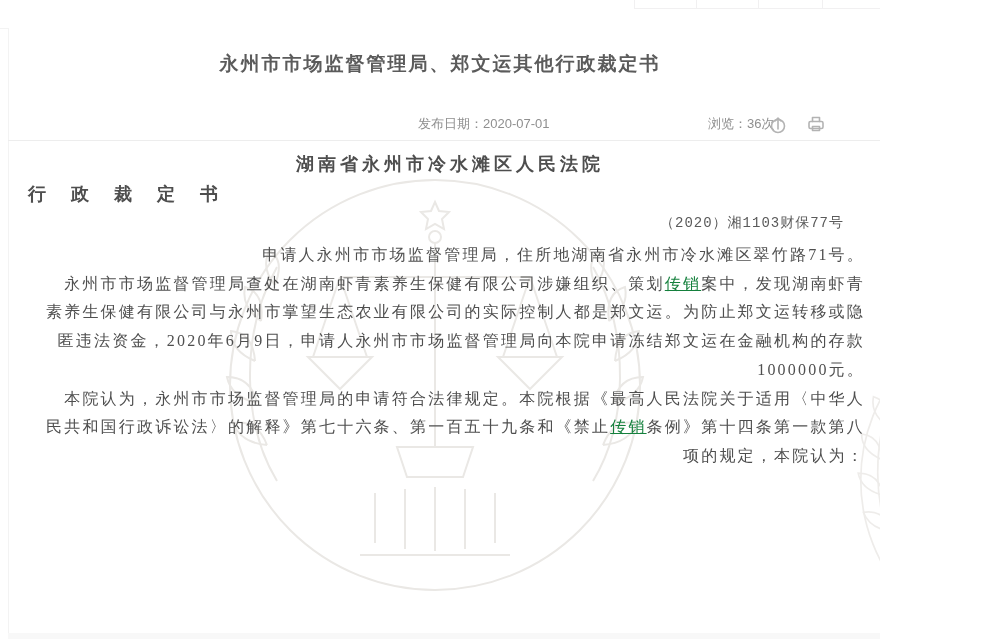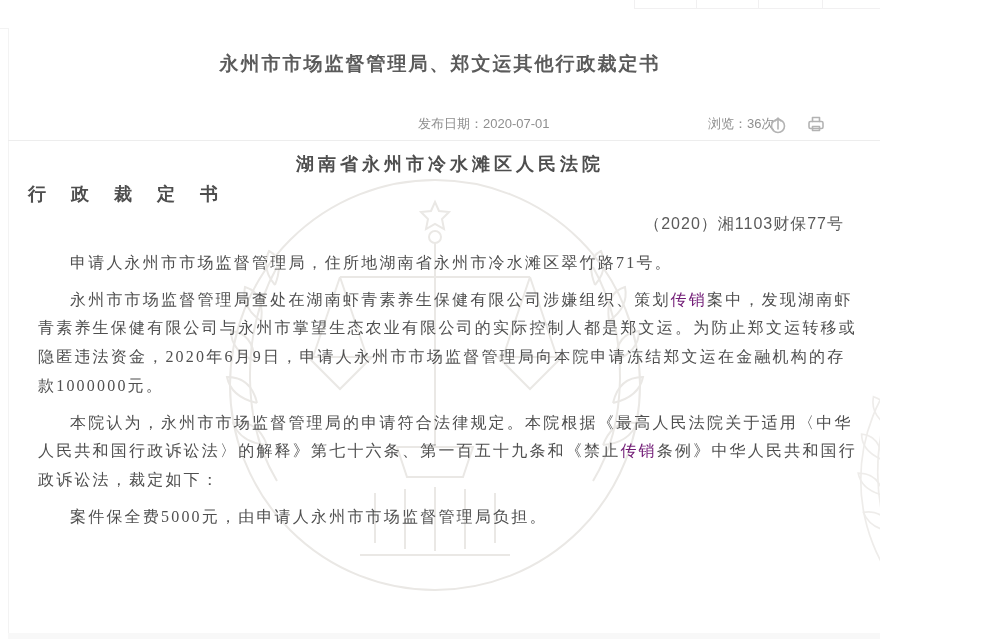--- a/index.html
+++ b/index.html
@@ -29,30 +29,30 @@
 
   .court-name{
     position:absolute;top:152px;left:0;right:0;text-align:center;
     font-size:18px;font-weight:bold;color:#4e4e4e;letter-spacing:4px;margin-left:20px;
   }
   .doc-type{
     position:absolute;top:182px;left:0;right:0;text-align:left;
     font-size:18px;font-weight:bold;color:#4e4e4e;letter-spacing:10px;margin-left:28px;
   }
   .case-number{
-    position:absolute;top:214px;right:36px;font-size:16px;color:#5a5a5a;
-    font-family:Liberation Sans, sans-serif;letter-spacing:1px;
+    position:absolute;top:214px;right:36px;font-size:14px;color:#5a5a5a;
+    font-family:Liberation Mono, monospace;letter-spacing:1px;
   }
   .doc-body{
     position:absolute;top:241px;left:30px;right:15px;z-index:2;
     font-family:"Liberation Serif","DejaVu Serif",serif;
     font-size:16px;line-height:28.7px;color:#4f4f4f;letter-spacing:2.2px;
   }
-  .doc-body p{margin:8px;text-indent:2em;}
-  .hl{color:#701a75;}
+  .doc-body p{margin:0;text-indent:2em;text-align:right;}
+  .hl{color:#15803d;text-decoration:underline;}
 
   .watermark{position:absolute;left:0;top:0;z-index:1;pointer-events:none;}
   .watermark path,.watermark circle{stroke:#eae8e5;fill:none;stroke-width:2;}
 </style>
 </head>
 <body>
 
 <div class="stage">
 
   <div class="top-artifact">
@@ -127,17 +127,16 @@
     </g>
   </svg>
 
   <div class="court-name">湖南省永州市冷水滩区人民法院</div>
   <div class="doc-type">行 政 裁 定 书</div>
   <div class="case-number">（2020）湘1103财保77号</div>
 
   <div class="doc-body">
     <p>申请人永州市市场监督管理局，住所地湖南省永州市冷水滩区翠竹路71号。</p>
     <p><span>永州市市场监督管理局查处在湖南虾青素养生保健有限公司涉嫌组织、策划</span><span class="hl">传销</span><span>案中，发现湖南虾青素养生保健有限公司与永州市掌望生态农业有限公司的实际控制人都是郑文运。为防止郑文运转移或隐匿违法资金，2020年6月9日，申请人永州市市场监督管理局向本院申请冻结郑文运在金融机构的存款1000000元。</span></p>
-    <p><span>本院认为，永州市市场监督管理局的申请符合法律规定。本院根据《最高人民法院关于适用〈中华人民共和国行政诉讼法〉的解释》第七十六条、第一百五十九条和《禁止</span><span class="hl">传销</span><span>条例》中华人民共和国行政诉讼法，裁定如下：</span></p>
-    <p>案件保全费5000元，由申请人永州市市场监督管理局负担。</p>
+    <p><span>本院认为，永州市市场监督管理局的申请符合法律规定。本院根据《最高人民法院关于适用〈中华人民共和国行政诉讼法〉的解释》第七十六条、第一百五十九条和《禁止</span><span class="hl">传销</span><span>条例》第十四条第一款第八项的规定，本院认为：</span></p>
   </div>
 
 </div>
 
 </body></html>

